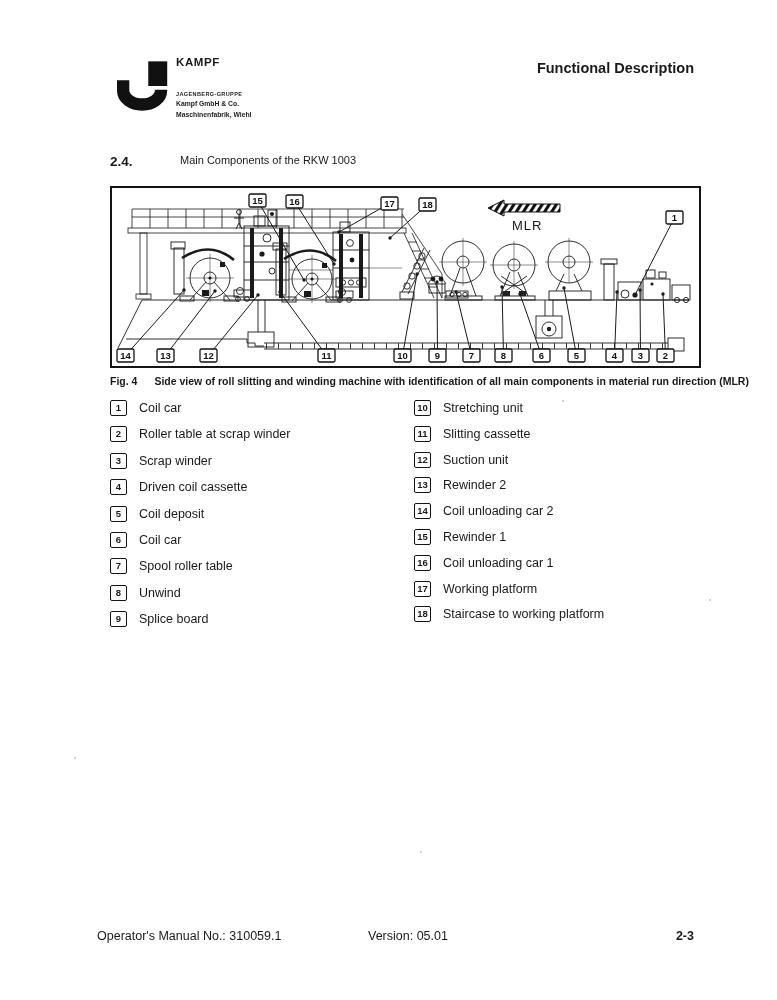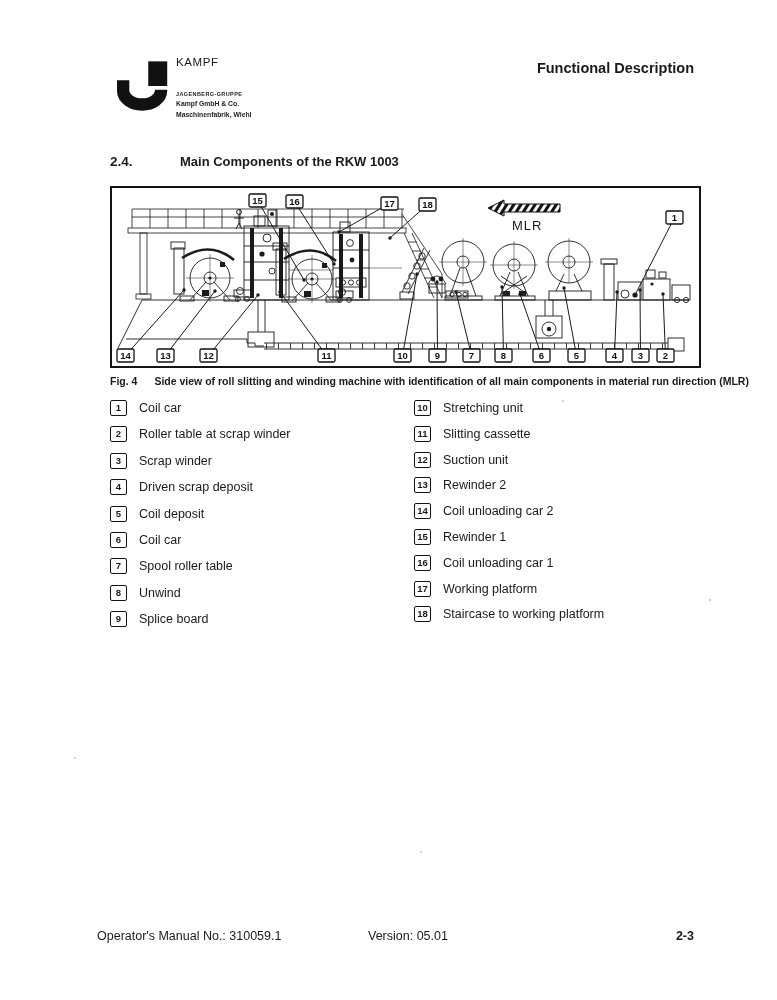--- a/index.html
+++ b/index.html
@@ -4,27 +4,27 @@
 <style>
   html,body{margin:0;padding:0;}
   body{
     width:777px;height:1000px;background:#ffffff;position:relative;
     font-family:"Liberation Sans",sans-serif;color:#1a1a1a;overflow:hidden;
   }
   .abs{position:absolute;}
   
   .logo-j{left:117px;top:57px;width:54px;height:58px;}
   .logo-text{left:176px;top:57px;line-height:1;}
-  .brand{font-size:11.5px;font-weight:normal;letter-spacing:.6px;}
+  .brand{font-size:11.5px;font-weight:bold;letter-spacing:.6px;}
   .group{font-size:5.5px;font-weight:bold;letter-spacing:.4px;margin-top:23px;color:#222;}
   .addr{font-size:6.8px;font-weight:600;margin-top:4px;color:#222;}
   .doc-title{top:60px;right:83px;font-size:14.5px;font-weight:bold;text-align:center;}
   
   .sec-num{left:110px;top:154px;font-size:13.5px;font-weight:bold;}
-  .sec-title{left:148px;top:154px;font-size:13px;font-weight:bold;padding-left:32px;}
+  .sec-title{left:148px;top:154px;font-size:11px;font-weight:normal;padding-left:32px;}
   
   .fig-box{left:110px;top:186px;width:587px;height:178px;border:2px solid #141414;background:#fff;}
   .fig-caption{left:110px;top:375px;width:652px;font-size:10.5px;font-weight:bold;white-space:nowrap;}
   .fig-caption .cap-text{margin-left:17px;}
   
   .legend-col{position:absolute;top:400px;}
   .legend-left{left:110px;}
   .legend-right{left:414px;}
   .legend-row{height:26.4px;display:flex;align-items:flex-start;}
   .legend-right .legend-row{height:25.8px;}
@@ -329,21 +329,21 @@
     <div class="legend-row">
       <span class="numbox">2</span>
       <span class="leglabel">Roller table at scrap winder</span>
     </div>
     <div class="legend-row">
       <span class="numbox">3</span>
       <span class="leglabel">Scrap winder</span>
     </div>
     <div class="legend-row">
       <span class="numbox">4</span>
-      <span class="leglabel">Driven scrap deposit</span>
+      <span class="leglabel">Driven coil cassette</span>
     </div>
     <div class="legend-row">
       <span class="numbox">5</span>
       <span class="leglabel">Coil deposit</span>
     </div>
     <div class="legend-row">
       <span class="numbox">6</span>
       <span class="leglabel">Coil car</span>
     </div>
     <div class="legend-row">

